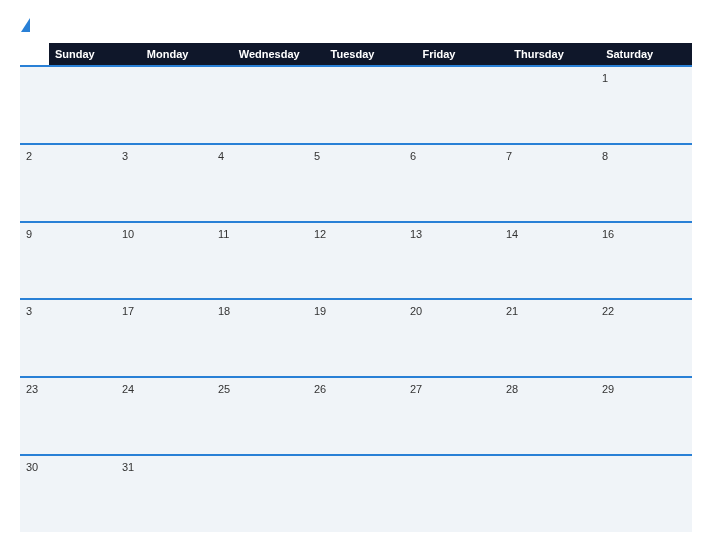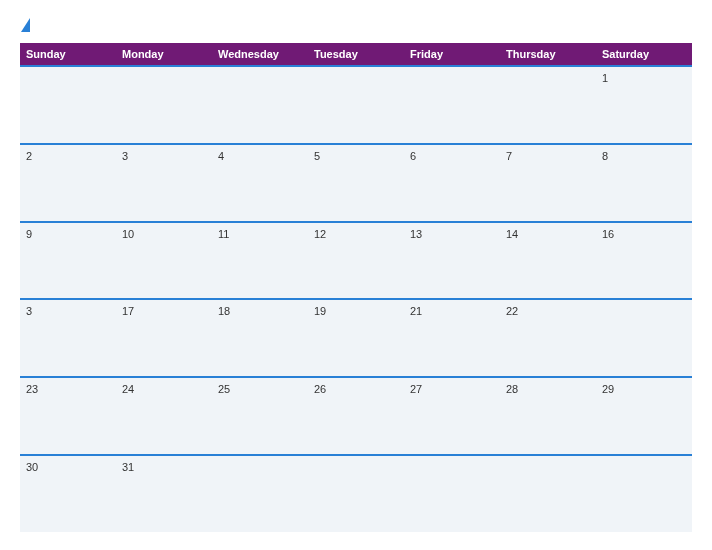--- a/index.html
+++ b/index.html
@@ -63,24 +63,25 @@
 
     .calendar {
       flex: 1;
       display: flex;
       flex-direction: column;
     }
 
     .day-headers {
       display: grid;
       grid-template-columns: repeat(7, 1fr);
-      background: #701a75;
+      background: #0f172a;
       color: #fff;
       font-size: 11px;
       font-weight: bold;
+      margin-left: 29px;
     }
 
     .day-header {
       padding: 5px 6px;
       text-align: left;
     }
 
     .weeks {
       flex: 1;
       display: flex;
@@ -166,20 +167,21 @@
         <div class="day-cell"><span class="day-num">12</span></div>
         <div class="day-cell"><span class="day-num">13</span></div>
         <div class="day-cell"><span class="day-num">14</span></div>
         <div class="day-cell"><span class="day-num">16</span></div>
       </div>
       <div class="week-row">
         <div class="day-cell"><span class="day-num">3</span></div>
         <div class="day-cell"><span class="day-num">17</span></div>
         <div class="day-cell"><span class="day-num">18</span></div>
         <div class="day-cell"><span class="day-num">19</span></div>
+        <div class="day-cell"><span class="day-num">20</span></div>
         <div class="day-cell"><span class="day-num">21</span></div>
         <div class="day-cell"><span class="day-num">22</span></div>
       </div>
       <div class="week-row">
         <div class="day-cell"><span class="day-num">23</span></div>
         <div class="day-cell"><span class="day-num">24</span></div>
         <div class="day-cell"><span class="day-num">25</span></div>
         <div class="day-cell"><span class="day-num">26</span></div>
         <div class="day-cell"><span class="day-num">27</span></div>
         <div class="day-cell"><span class="day-num">28</span></div>

